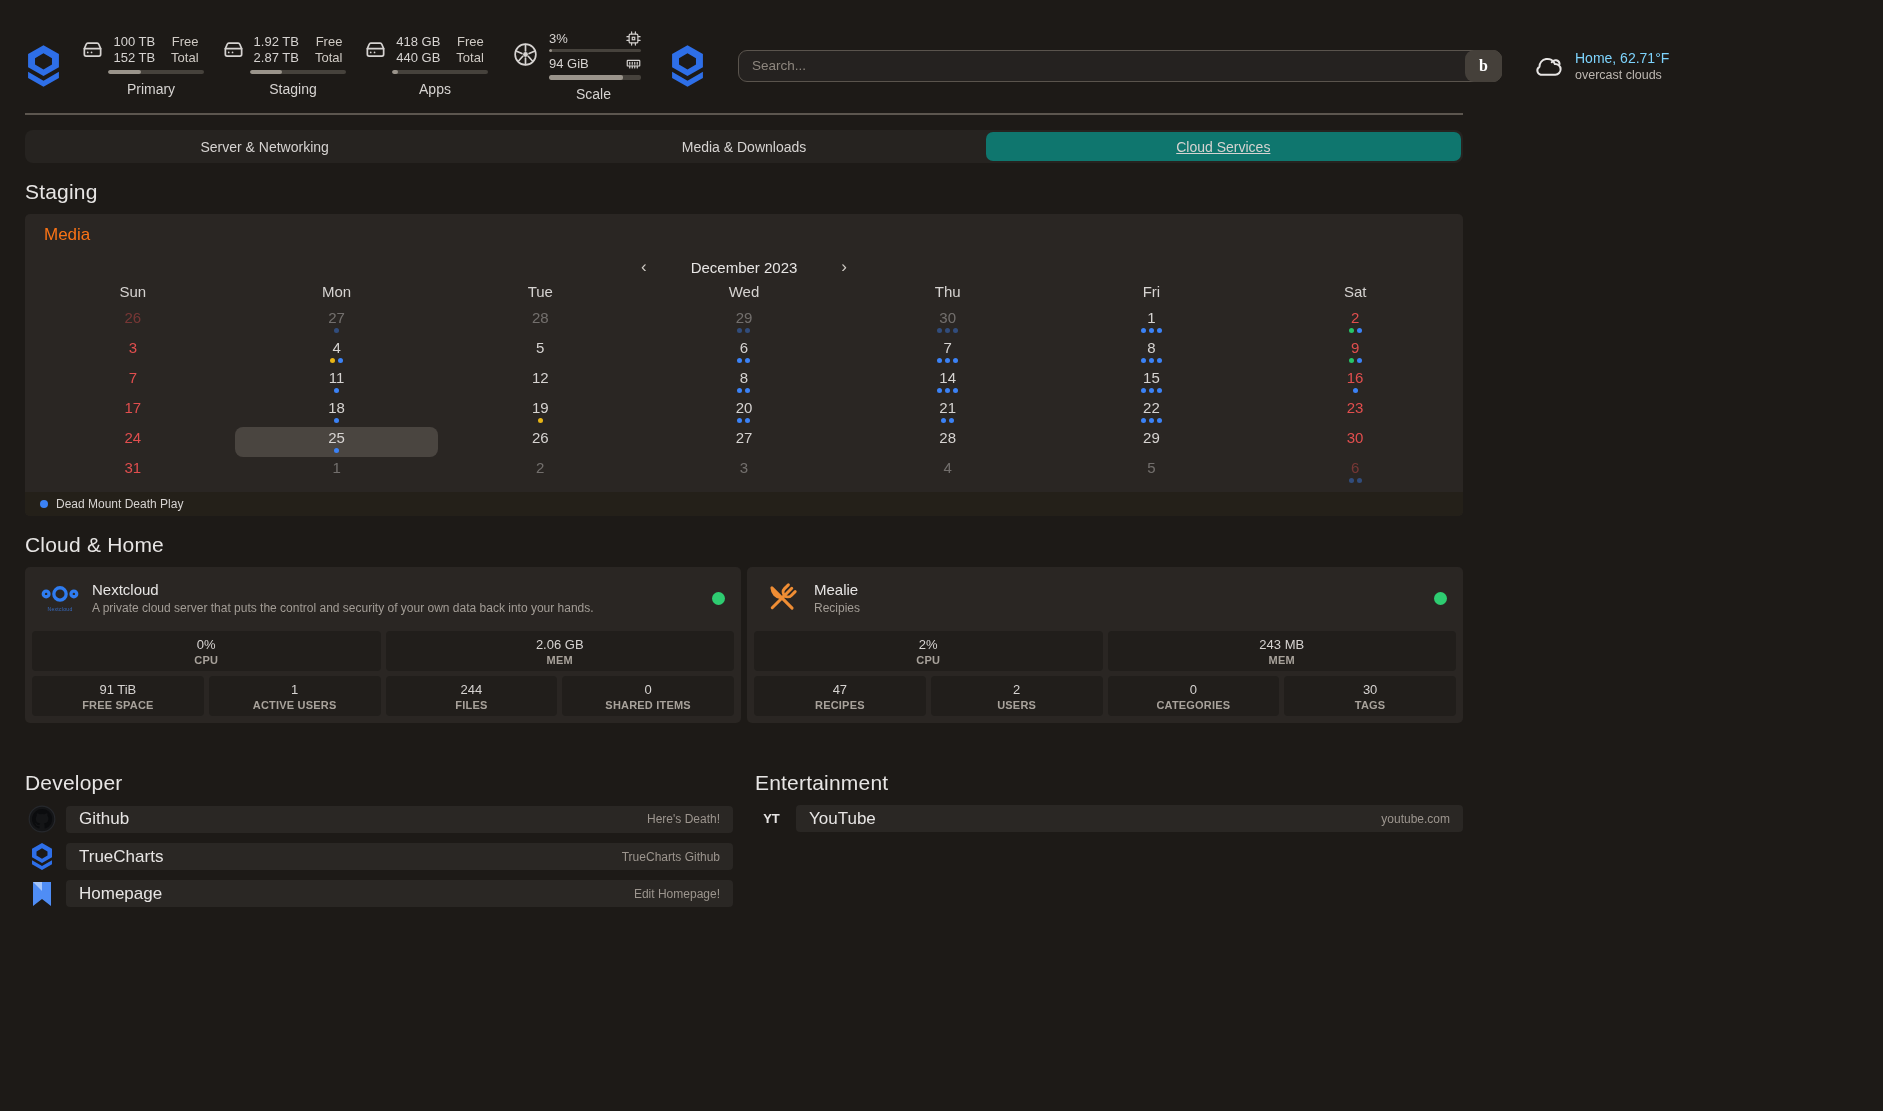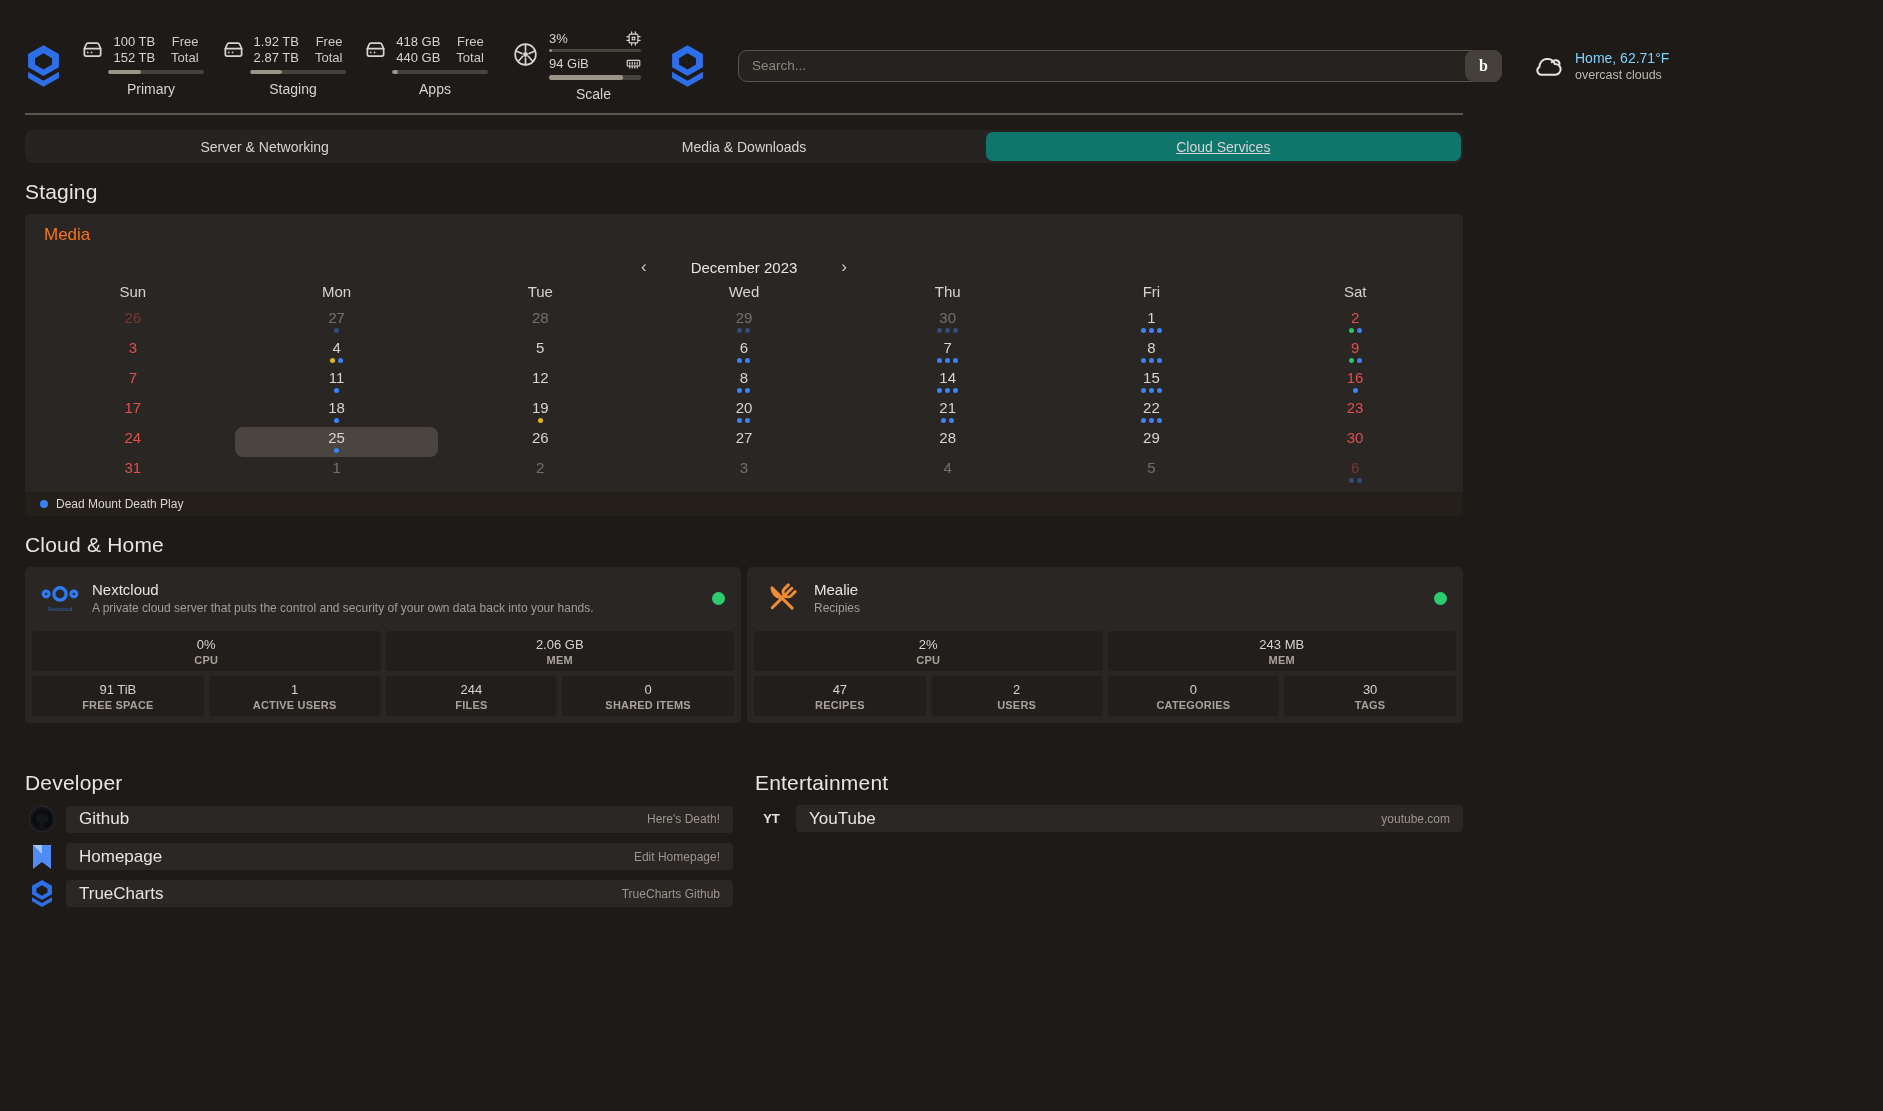--- a/index.html
+++ b/index.html
@@ -658,40 +658,40 @@
               <path fill="#0b0c0e" d="M12 3.5a8.5 8.5 0 0 0-2.7 16.6c.4.1.6-.2.6-.4v-1.5c-2.4.5-2.9-1-2.9-1-.4-1-.9-1.3-.9-1.3-.8-.5.1-.5.1-.5.9.1 1.3.9 1.3.9.8 1.3 2 1 2.5.7.1-.6.3-1 .6-1.2-1.9-.2-3.9-1-3.9-4.2 0-.9.3-1.7.9-2.3-.1-.2-.4-1.1.1-2.3 0 0 .7-.2 2.3.9a8 8 0 0 1 4.2 0c1.6-1.1 2.3-.9 2.3-.9.5 1.2.2 2.1.1 2.3.6.6.9 1.4.9 2.3 0 3.2-2 4-3.9 4.2.3.3.6.8.6 1.6v2.3c0 .2.2.5.6.4A8.5 8.5 0 0 0 12 3.5z"></path>
             </svg>
           </span>
           <div class="bm-body">
             <span class="bm-label">Github</span>
             <span class="bm-desc">Here's Death!</span>
           </div>
         </div>
         <div class="bm-row">
           <span class="bm-icon">
+            <svg width="24" height="27" viewBox="0 0 48 54">
+              <path fill="#2e6fe8" fill-rule="evenodd" d="M24 0l20 11.5v17L24 40 4 28.5v-17zM24 10.5l-11 6.3v8.4l11 6.3 11-6.3v-8.4z"></path>
+              <path fill="#2e6fe8" d="M4 34.5L24 46l20-11.5v8L24 54 4 42.5z"></path>
+            </svg>
+          </span>
+          <div class="bm-body">
+            <span class="bm-label">TrueCharts</span>
+            <span class="bm-desc">TrueCharts Github</span>
+          </div>
+        </div>
+        <div class="bm-row">
+          <span class="bm-icon">
             <svg width="24" height="26" viewBox="0 0 24 26">
               <path d="M3 1h18v24l-9-7-9 7z" fill="#4f8df5"></path>
               <path d="M3 1h9v9z" fill="#a5c6fb"></path>
             </svg>
           </span>
           <div class="bm-body">
             <span class="bm-label">Homepage</span>
             <span class="bm-desc">Edit Homepage!</span>
-          </div>
-        </div>
-        <div class="bm-row">
-          <span class="bm-icon">
-            <svg width="24" height="27" viewBox="0 0 48 54">
-              <path fill="#2e6fe8" fill-rule="evenodd" d="M24 0l20 11.5v17L24 40 4 28.5v-17zM24 10.5l-11 6.3v8.4l11 6.3 11-6.3v-8.4z"></path>
-              <path fill="#2e6fe8" d="M4 34.5L24 46l20-11.5v8L24 54 4 42.5z"></path>
-            </svg>
-          </span>
-          <div class="bm-body">
-            <span class="bm-label">TrueCharts</span>
-            <span class="bm-desc">TrueCharts Github</span>
           </div>
         </div>
       </div>
     </div>
 
     <div>
       <div class="section-title" style="margin-top:0">Entertainment</div>
       <div class="bm-rows">
         <div class="bm-row">
           <span class="bm-icon">

